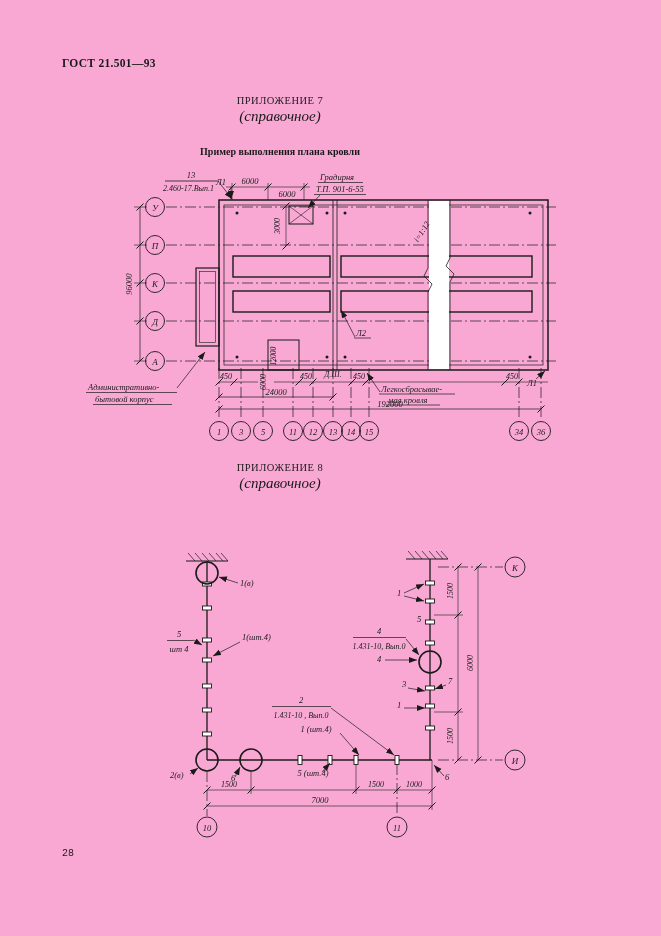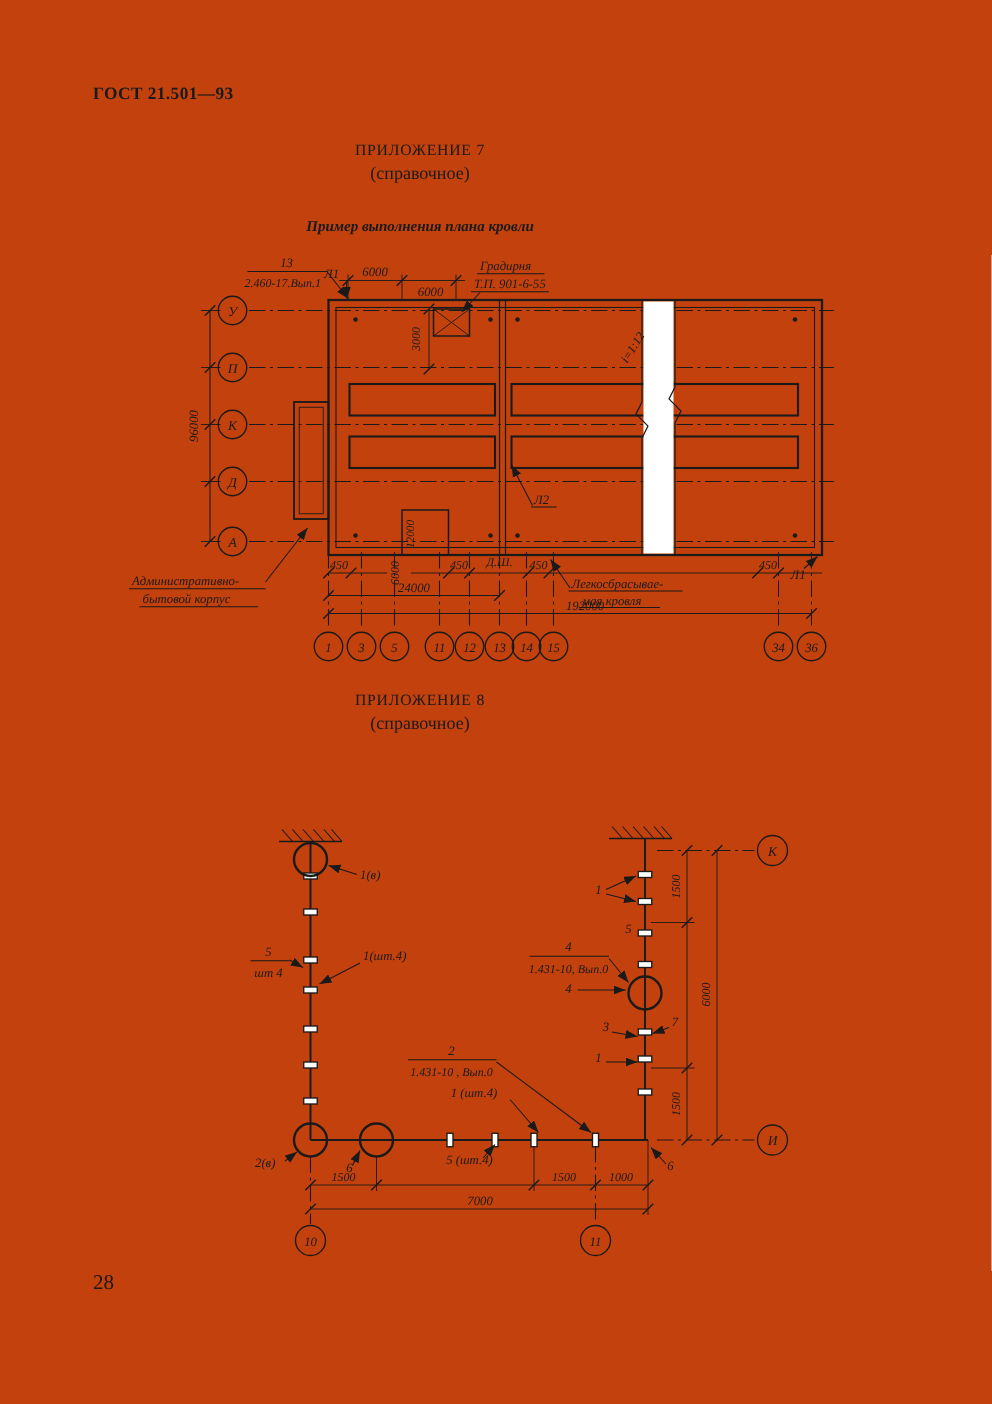--- a/index.html
+++ b/index.html
@@ -1,27 +1,27 @@
 <!DOCTYPE html>
 <html><head>
 <meta charset="utf-8">
 <style>
   html,body{margin:0;padding:0;background:#e8e8e8;}
-  .page{position:relative;width:661px;height:936px;margin:0 auto;background:#c2410c;
+  .page{position:relative;width:661px;height:936px;margin:0 auto;background:#f9a8d4;
         font-family:"Liberation Serif",serif;color:#1a1a1a;overflow:hidden;}
   .abs{position:absolute;}
   .ctr{left:0;width:560px;text-align:center;}
   .gost{left:62px;top:57px;font-weight:bold;font-size:11.5px;letter-spacing:.3px;}
   .h-app{font-size:10.5px;letter-spacing:.5px;}
-  .h-sub{font-size:12px;}
+  .h-sub{font-size:15px;font-style:italic;}
   .h-title{font-size:10px;font-weight:bold;}
-  #a7h{top:95px;} #a7s{top:108px;} #a7t{top:146px;font-style:italic;}
+  #a7h{top:95px;} #a7s{top:108px;} #a7t{top:146px;}
   #a8h{top:462px;} #a8s{top:475px;} #a8t{top:515px;}
   #schemeTitle{top:538px;font-style:italic;font-size:10.5px;letter-spacing:1px;}
-  .pagenum{left:62px;top:848px;font-size:14px;}
+  .pagenum{left:62px;top:848px;font-size:10px;font-family:Liberation Mono, monospace;}
   svg{position:absolute;left:0;}
   #d1{top:160px;} #d2{top:530px;}
   svg text{font-family:"Liberation Serif",serif;font-style:italic;fill:#1a1a1a;font-size:8.5px;}
   svg .t8{font-size:8px;} svg .t75{font-size:7.5px;} svg .t9{font-size:9px;}
   .tk{stroke:#1a1a1a;stroke-width:1;}
 </style>
 </head>
 <body>
 
 <div class="page">

